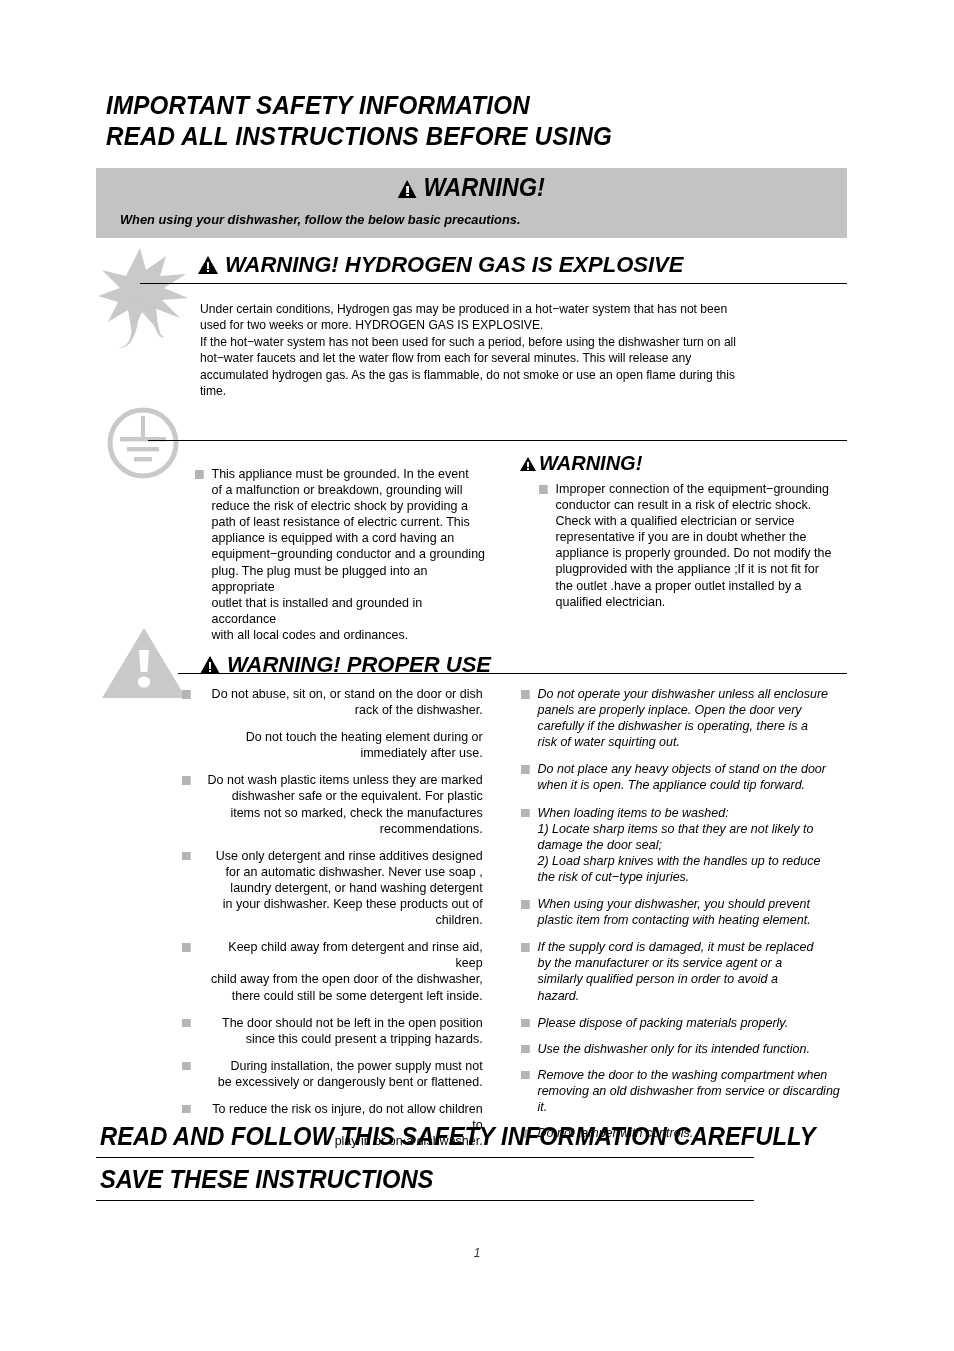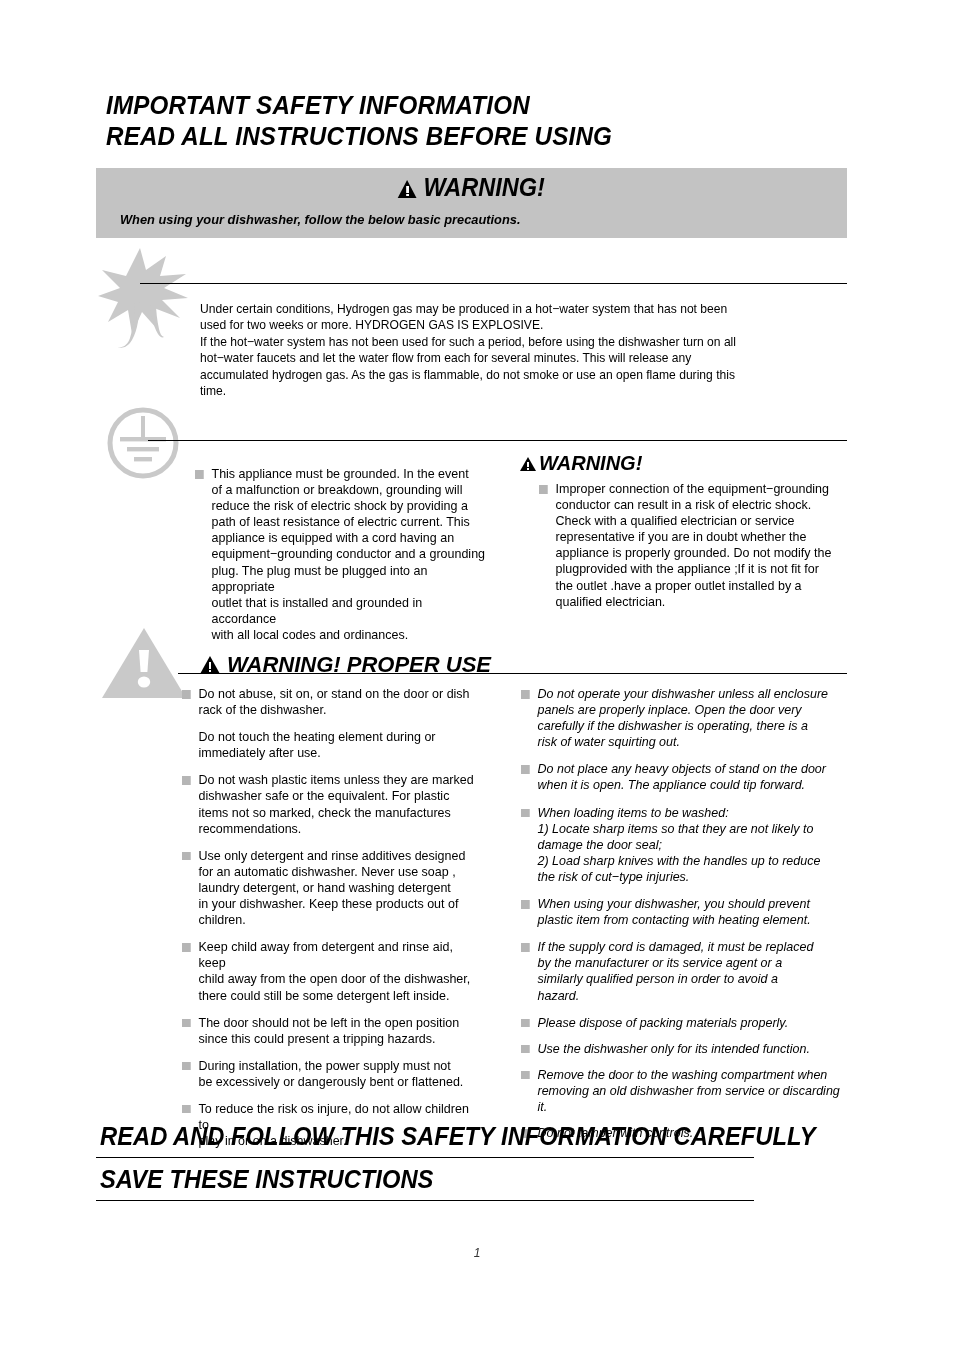--- a/index.html
+++ b/index.html
@@ -234,20 +234,21 @@
     <div class="warn-banner-sub">When using your dishwasher, follow the below basic precautions.</div>
   </div>
 
   <div class="icon-burst">
     <svg viewBox="0 0 96 105" width="96" height="105" aria-hidden="true">
       <path fill="#c9c9c9" d="M44,2 L50,24 L70,10 L64,30 L90,28 L68,42 L92,52 L66,54 L84,72 L58,62 L62,84 L46,66 L36,88 L32,64 L12,76 L22,56 L2,50 L24,42 L6,24 L30,30 Z"></path>
       <path fill="#c9c9c9" d="M44,56 c-1,14 -2,28 -8,38 c-4,7 -10,9 -14,7 c6,1 10,-3 12,-9 c4,-12 5,-24 5,-36 Z"></path>
       <path fill="#c9c9c9" d="M54,56 c1,12 3,24 8,32 c2,3 4,4 6,3 c-3,-1 -4,-4 -5,-8 c-2,-9 -3,-18 -3,-27 Z"></path>
     </svg>
   </div>
+  <div class="sec-head" style="left:198px; top:252px;"><span class="tri"><span class="body"></span><span class="bang"></span><span class="dot"></span></span><span style="padding-left:7px">WARNING! HYDROGEN GAS IS EXPLOSIVE</span></div>
   <div class="sec-rule" style="left:140px; top:283px; width:707px;"></div>
   <div class="body-par" style="left:200px; top:301px; width:660px;">Under certain conditions, Hydrogen gas may be produced in a hot−water system that has not been
 used for two weeks or more. HYDROGEN GAS IS EXPLOSIVE.
 If the hot−water system has not been used for such a period, before using the dishwasher turn on all
 hot−water faucets and let the water flow from each for several minutes. This will release any
 accumulated hydrogen gas. As the gas is flammable,  do not smoke or use an open flame during this
 time.</div>
 
   <div class="icon-ground">
     <svg viewBox="0 0 78 78" width="78" height="78" aria-hidden="true">
@@ -287,21 +288,21 @@
   <div class="icon-tri-gray">
     <svg viewBox="0 0 88 78" width="88" height="78" aria-hidden="true">
       <path fill="#c9c9c9" d="M44,4 L86,74 L2,74 Z"></path>
       <path fill="#ffffff" d="M39,26 h10 l-1.6,22 h-6.8 Z"></path>
       <ellipse cx="44" cy="58" rx="6.2" ry="5.6" fill="#ffffff"></ellipse>
     </svg>
   </div>
   <div class="sec-head" style="left:200px; top:641px;margin-top:11px;"><span class="tri"><span class="body"></span><span class="bang"></span><span class="dot"></span></span><span style="padding-left:7px">WARNING! PROPER USE</span></div>
   <div class="sec-rule" style="left:178px; top:673px; width:669px;"></div>
 
-  <div class="blist" style="left:182px; top:686px; width:310px;">
+  <div class="blist" style="left:182px; top:686px; width:310px;text-align:right;">
     <div class="bitem"><span class="sq"></span><span>Do not abuse, sit on, or stand on the door or dish
 rack of the dishwasher.</span></div>
     <div class="bitem nomark"><span>Do not touch the heating element during or
 immediately after use.</span></div>
     <div class="bitem"><span class="sq"></span><span>Do not wash plastic items unless they are marked
 dishwasher safe  or the equivalent. For plastic
 items   not so marked, check the manufactures
 recommendations.</span></div>
     <div class="bitem"><span class="sq"></span><span>Use only detergent and rinse additives designed
 for an automatic dishwasher. Never use soap ,

